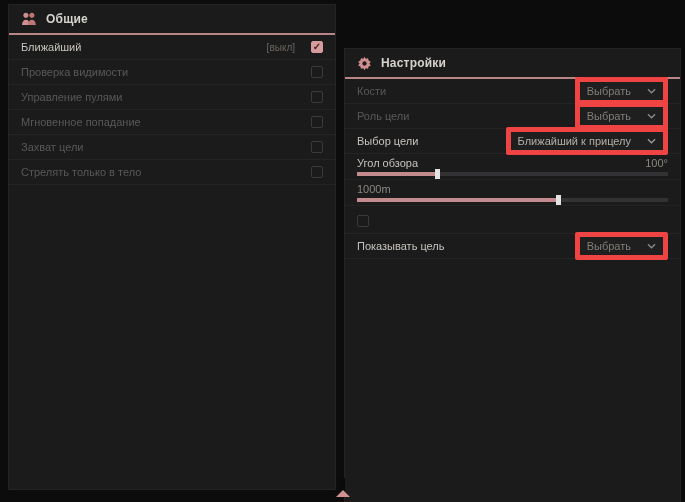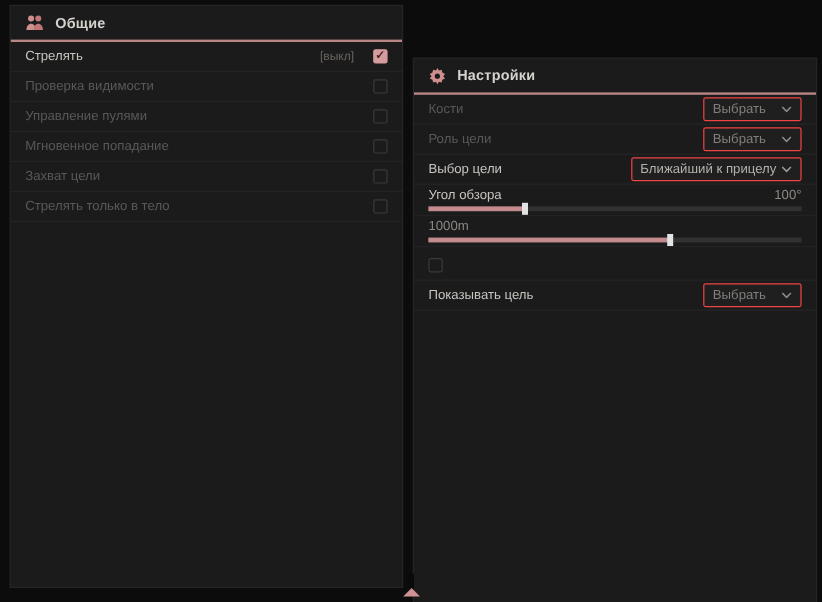--- a/index.html
+++ b/index.html
@@ -20,22 +20,22 @@
   .lbl.dim { color:#585856; }
   .right-side { display:flex; align-items:center; gap:16px; }
   .state-text { font-size:10px; color:#6b6560; }
 
   .checkbox { width:12px; height:12px; border:1px solid #454545; border-radius:2px;
               background:transparent; display:flex; align-items:center; justify-content:center;
               font-size:10px; line-height:1; color:transparent; }
   .checkbox.checked { background:#d49c9c; border-color:#d49c9c; color:#4a2020; font-weight:bold; }
   .checkbox.dim { border-color:#3a3a3a; }
 
-  .dropdown { display:flex; align-items:center; justify-content:space-between; gap:4px;
-              min-width:82px; padding:3px 7px; background:#1f1f20; border:1px solid #ef4444;
+  .dropdown { display:flex; align-items:center; justify-content:space-between; gap:16px;
+              min-width:82px; padding:3px 7px; background:#1f1f20; border:5px solid #ef4444;
               border-radius:2px; }
   .dropdown .val { font-size:11px; color:#827e79; white-space:nowrap; }
   .dropdown.bright .val { color:#b3afa9; }
 
   .slider-group { padding:3px 12px 0 12px; height:26px; border-bottom:1px solid rgba(255,255,255,.03); }
   .slider-top { display:flex; align-items:center; justify-content:space-between; }
   .slider-val { font-size:11px; color:#8b8781; }
   .slider-track { margin-top:3px; height:4px; background:#323234; position:relative; }
   .slider-fill { height:100%; background:#c48b8f; position:relative; }
   .slider-thumb { position:absolute; right:-2px; top:-3px; width:5px; height:10px; background:#e3e3e3; }
@@ -60,21 +60,21 @@
           <circle cx="11.6" cy="3.6" r="2.7"></circle>
           <path d="M7.4 14c0-3.4 1.9-5.6 4.2-5.6S15.8 10.6 15.8 14z"></path>
         </g>
       </svg>
     </span>
     <span class="panel-title">Общие</span>
   </div>
   <div class="header-sep"></div>
 
   <div class="row">
-    <span class="lbl">Стрелять</span>
+    <span class="lbl">Ближайший</span>
     <span class="right-side">
       <span class="state-text">[выкл]</span>
       <span class="checkbox checked">✓</span>
     </span>
   </div>
 
   <div class="row">
     <span class="lbl dim">Проверка видимости</span>
     <span class="checkbox dim"></span>
   </div>

